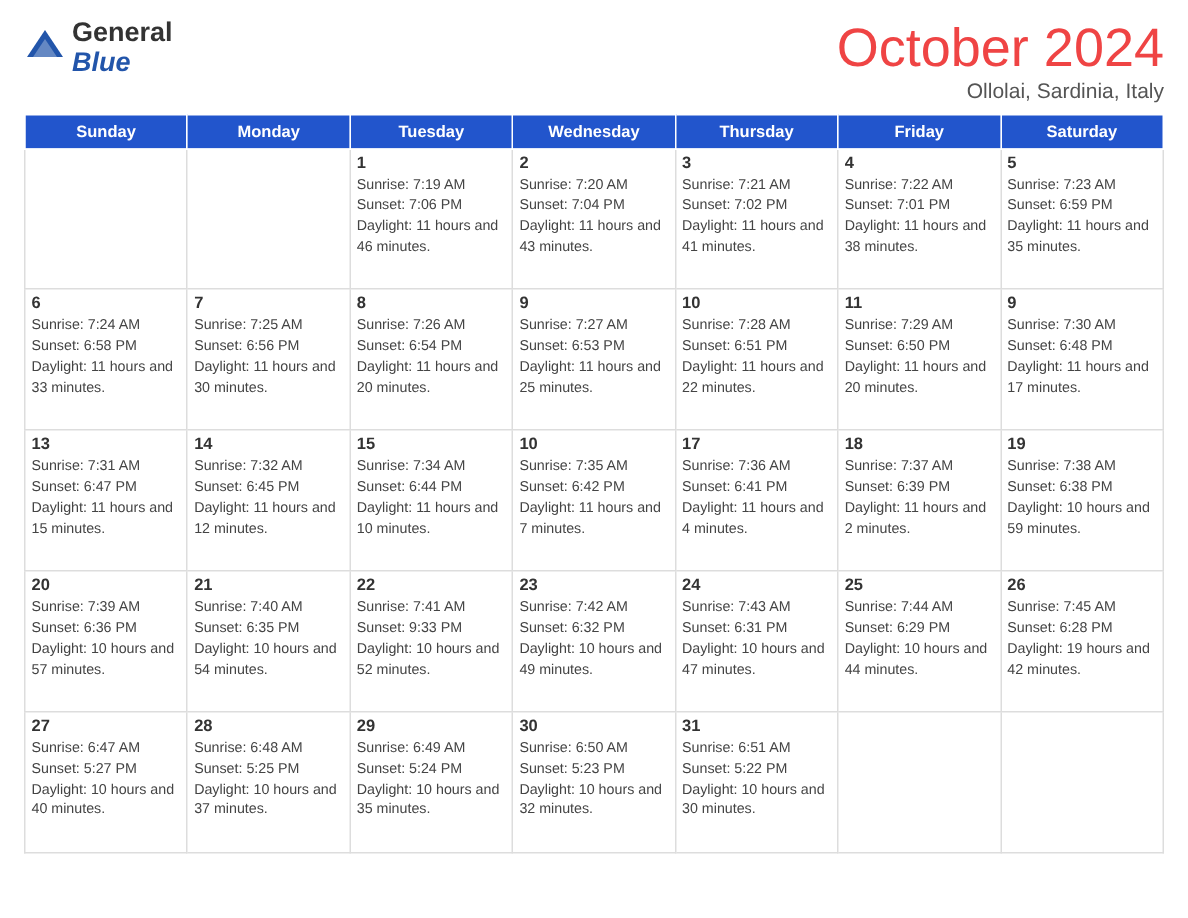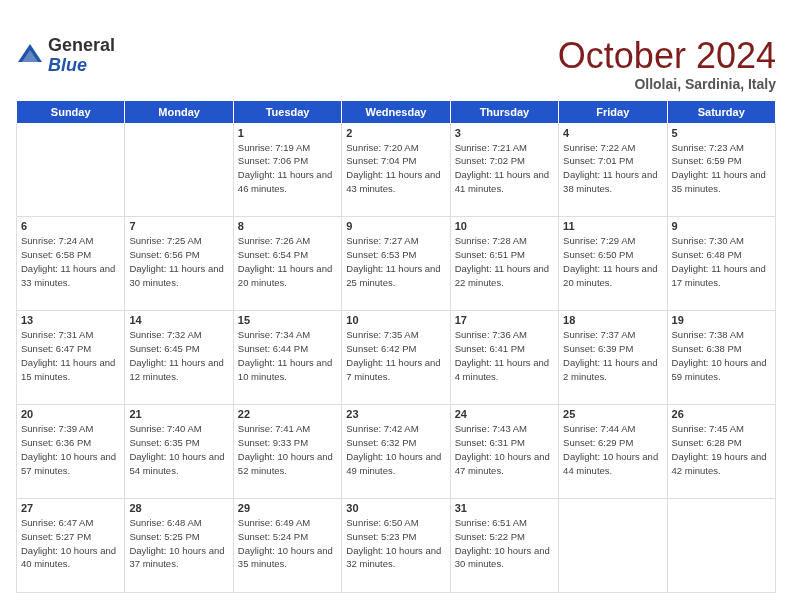--- a/index.html
+++ b/index.html
@@ -9,21 +9,20 @@
       width: 792px;
       height: 612px;
       overflow: hidden;
     }
     .page {
       width: 792px;
       height: 579px;
       padding: 12px 16px 10px 16px;
       display: flex;
       flex-direction: column;
-      margin-top: 24px;
     }
     .header {
       display: flex;
       justify-content: space-between;
       align-items: flex-start;
       margin-bottom: 8px;
     }
     .logo {
       display: flex;
       align-items: center;
@@ -39,27 +38,26 @@
     .logo-icon {
       width: 28px;
       height: 28px;
     }
     .title-block {
       text-align: right;
     }
     .month-title {
       font-size: 36px;
       font-weight: 300;
-      color: #7f1d1d;
+      color: #ef4444;
       line-height: 1.1;
     }
     .subtitle {
       font-size: 14px;
       color: #555;
-      font-weight: bold;
     }
     .calendar {
       flex: 1;
       border-collapse: collapse;
       width: 100%;
       font-size: 10px;
       table-layout: fixed;
     }
     .calendar thead tr th {
       background: #2255cc;

